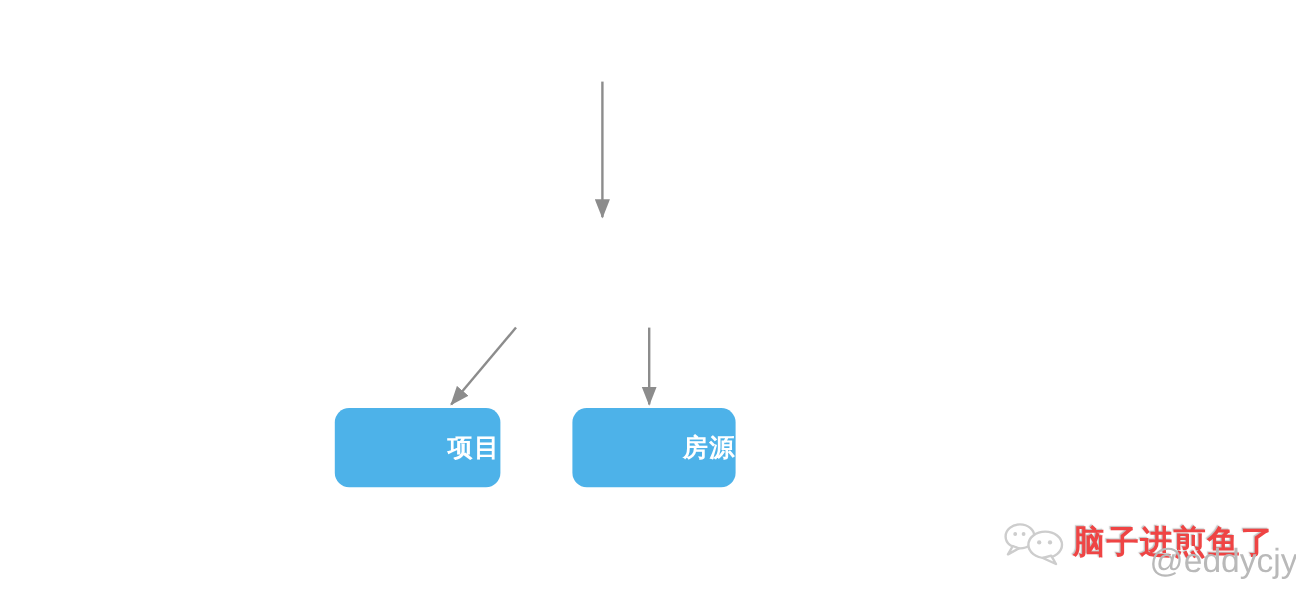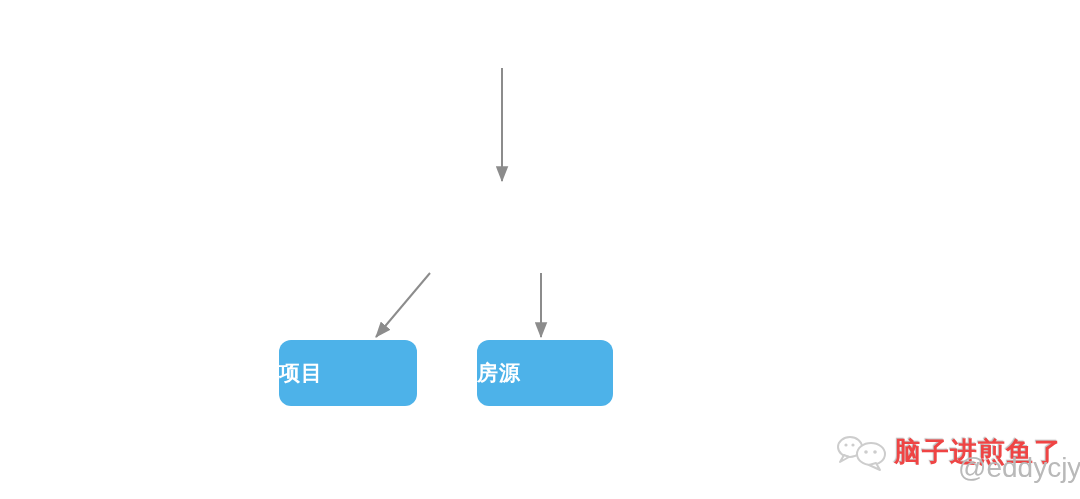--- a/index.html
+++ b/index.html
@@ -52,21 +52,21 @@
     white-space: nowrap;
   }
   .child-box {
     position: absolute;
     top: 340px;
     height: 66px;
     background: #4db2e9;
     border-radius: 12px;
     display: flex;
     align-items: center;
-    justify-content: flex-start;
+    justify-content: flex-end;
   }
   .child-box.project { left: 279px; width: 138px; }
   .child-box.listing { left: 477px; width: 136px; }
   .child-label {
     font-size: 21px;
     font-weight: 700;
     color: #ffffff;
     letter-spacing: 1px;
     white-space: nowrap;
   }

